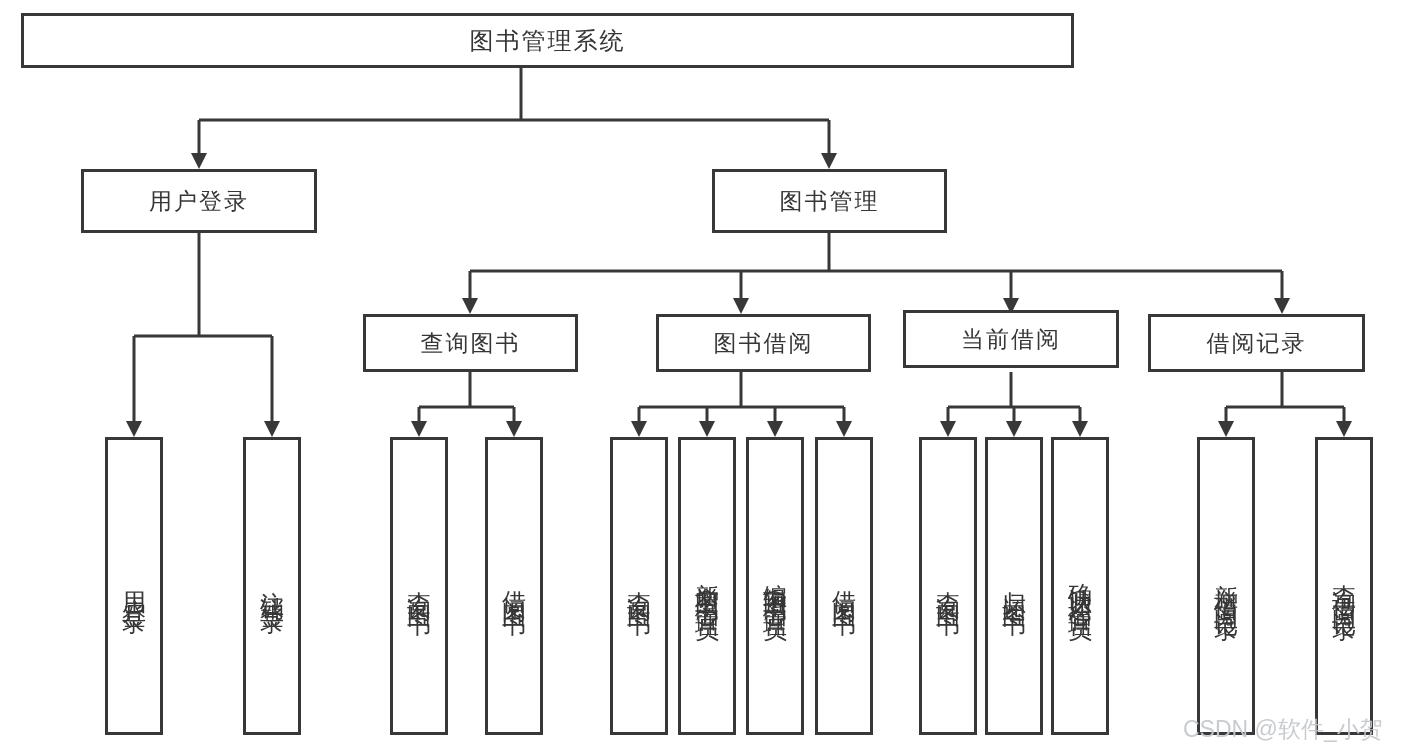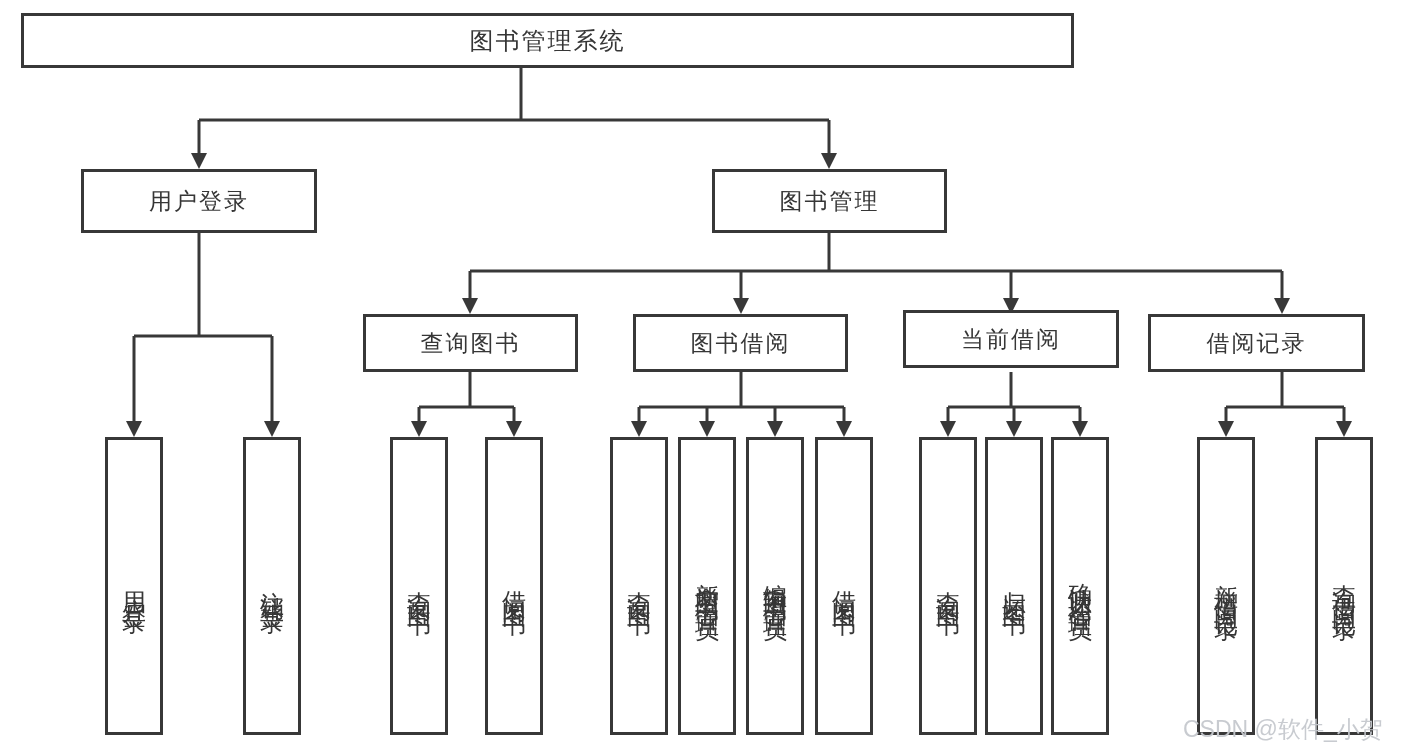--- a/index.html
+++ b/index.html
@@ -114,21 +114,21 @@
       M1218 421 L1234 421 L1226 437 Z
       M1336 421 L1352 421 L1344 437 Z"></path>
   </svg>
 
   <div class="box root-box" style="left:21px; top:13px; width:1053px; height:55px;">图书管理系统</div>
 
   <div class="box" style="left:81px; top:169px; width:236px; height:64px;">用户登录</div>
   <div class="box" style="left:712px; top:169px; width:235px; height:64px;">图书管理</div>
 
   <div class="box" style="left:363px; top:314px; width:215px; height:58px;">查询图书</div>
-  <div class="box" style="left:633px; top:314px; width:215px; height:58px;">图书借阅</div>
+  <div class="box" style="left:656px; top:314px; width:215px; height:58px;">图书借阅</div>
   <div class="box" style="left:903px; top:310px; width:216px; height:58px;">当前借阅</div>
   <div class="box" style="left:1148px; top:314px; width:217px; height:58px;">借阅记录</div>
 
   <div class="box vbox" style="left:105px;">用户登录</div>
   <div class="box vbox" style="left:243px;">注销登录</div>
 
   <div class="box vbox" style="left:390px;">查询图书</div>
   <div class="box vbox" style="left:485px;">借阅图书</div>
 
   <div class="box vbox" style="left:610px;">查询图书</div>

